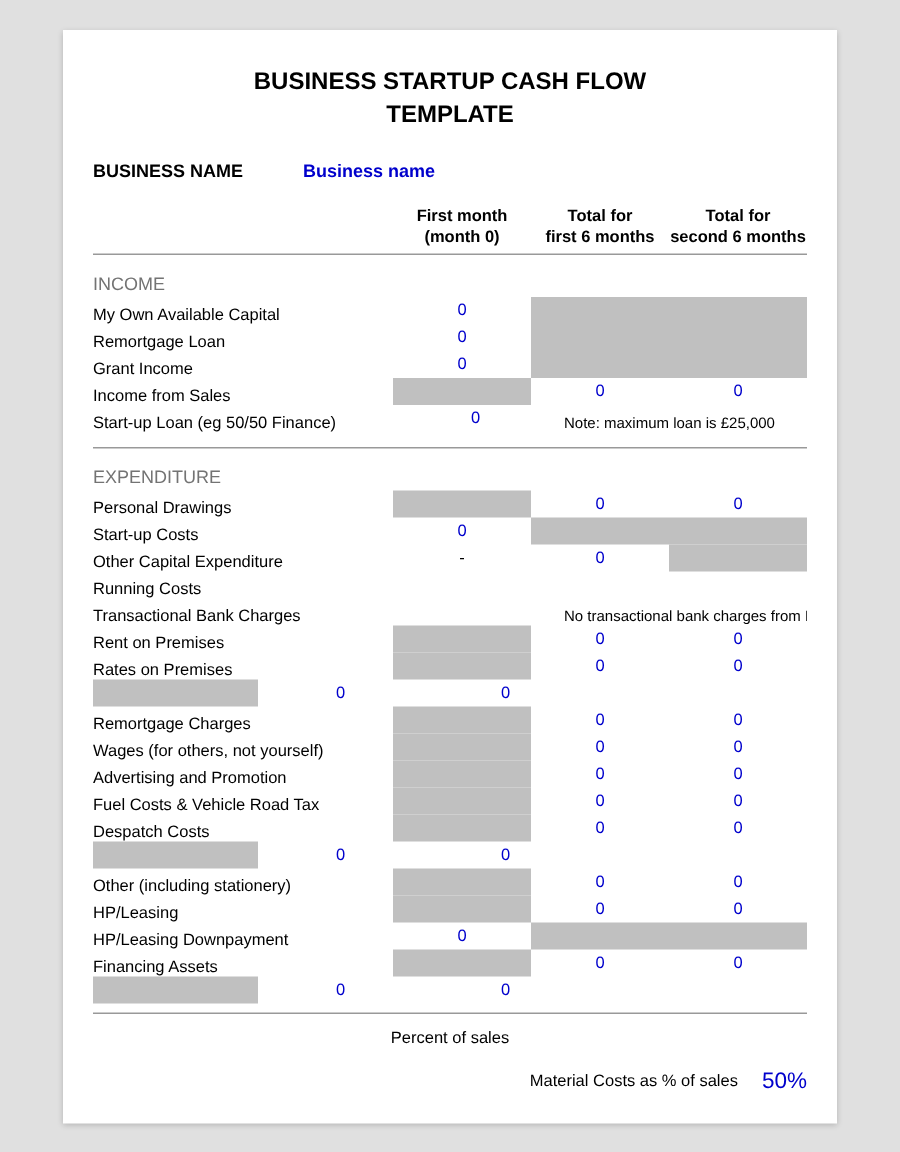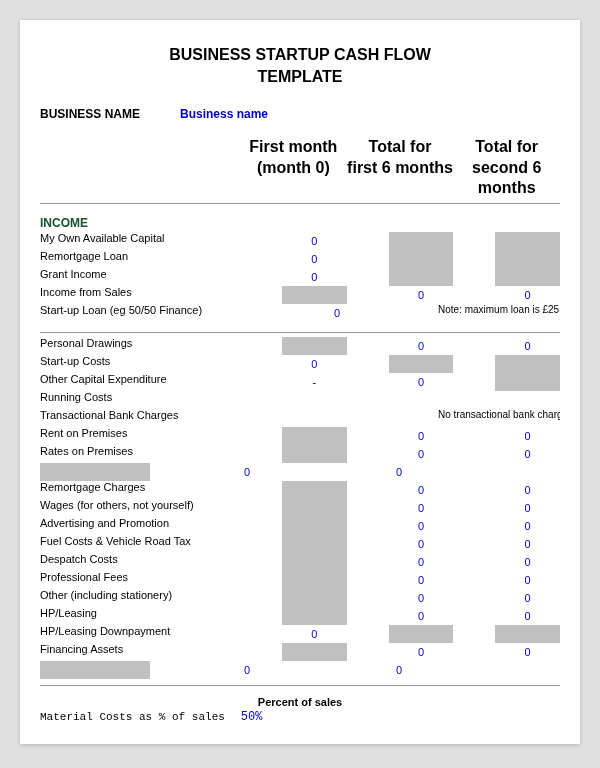--- a/index.html
+++ b/index.html
@@ -8,21 +8,21 @@
       font-size: 12px;
       background: #e0e0e0;
       display: flex;
       justify-content: center;
       align-items: flex-start;
       min-height: 768px;
       padding: 20px;
     }
     .page {
       background: #fff;
-      width: 560px;
+      width: 516px;
       padding: 24px 20px 20px 20px;
       box-shadow: 0 1px 4px rgba(0,0,0,0.2);
     }
     .title {
       text-align: center;
       font-weight: bold;
       font-size: 16px;
       line-height: 1.4;
       margin-bottom: 18px;
       color: #000;
@@ -43,39 +43,38 @@
       font-weight: bold;
       font-size: 12px;
     }
     .col-headers {
       display: flex;
       margin-bottom: 4px;
       padding-left: 200px;
     }
     .col-header {
       font-weight: bold;
-      font-size: 16px;
+      font-size: 11px;
       text-align: center;
       width: 110px;
       color: #000;
       line-height: 1.3;
     }
     .section-header {
-      font-weight: bold;
+      font-weight: normal;
       font-size: 12px;
       margin-top: 12px;
       margin-bottom: 2px;
-      color: #14532d;
+      color: #737373;
     }
     .row {
       display: flex;
-      align-items: flex-start;
+      align-items: flex-end;
       min-height: 18px;
       border-bottom: none;
-      gap: 42px;
     }
     .row-label {
       width: 200px;
       font-size: 11px;
       color: #000;
       flex-shrink: 0;
       padding-right: 4px;
     }
     .row-label.italic {
     }
@@ -101,39 +100,38 @@
     .divider {
       border: none;
       border-top: 1px solid #999;
       margin: 4px 0;
     }
     .percent-section {
       text-align: center;
       margin-top: 10px;
     }
     .percent-label {
-      font-weight: bold;
-      font-size: 11px;
-      color: #000;
-      margin-bottom: 2px;
+      font-weight: normal;
+      font-size: 11px;
+      color: #000;
+      margin-bottom: 14px;
     }
     .percent-row {
       display: flex;
       align-items: center;
-      justify-content: flex-start;
-      font-family: Liberation Mono, monospace;
+      justify-content: flex-end;
     }
     .percent-row-label {
       font-size: 11px;
       color: #000;
       margin-right: 16px;
     }
     .percent-value {
       color: #0000cc;
-      font-size: 12px;
+      font-size: 15px;
     }
   </style>
 </head>
 <body>
 
 <div class="page">
   <div class="title">
     <span>BUSINESS STARTUP CASH FLOW</span><br>
     <span>TEMPLATE</span>
   </div>
@@ -191,20 +189,21 @@
         <div class="row-label">Start-up Loan (eg 50/50 Finance)</div>
         <div class="cell blue">0</div>
         <div class="note-cell">Note: maximum loan is £25,000</div>
       </div>
     </div>
 
   <div style="margin-top:10px;"></div>
 
   <hr class="divider">
 
+  <div class="section-header">EXPENDITURE</div>
 
   <div id="expenditure-rows">
       <div class="row">
         <div class="row-label">Personal Drawings</div>
         <div class="cell gray-bg"></div>
         <div class="cell blue">0</div>
         <div class="cell blue">0</div>
       </div>
       <div class="row">
         <div class="row-label">Start-up Costs</div>
@@ -270,21 +269,20 @@
         <div class="cell blue">0</div>
         <div class="cell blue">0</div>
       </div>
       <div class="row">
         <div class="row-label">Despatch Costs</div>
         <div class="cell gray-bg"></div>
         <div class="cell blue">0</div>
         <div class="cell blue">0</div>
       </div>
       <div class="row">
-        <div class="row-label">Professional Fees</div>
         <div class="cell gray-bg"></div>
         <div class="cell blue">0</div>
         <div class="cell blue">0</div>
       </div>
       <div class="row">
         <div class="row-label">Other (including stationery)</div>
         <div class="cell gray-bg"></div>
         <div class="cell blue">0</div>
         <div class="cell blue">0</div>
       </div>

